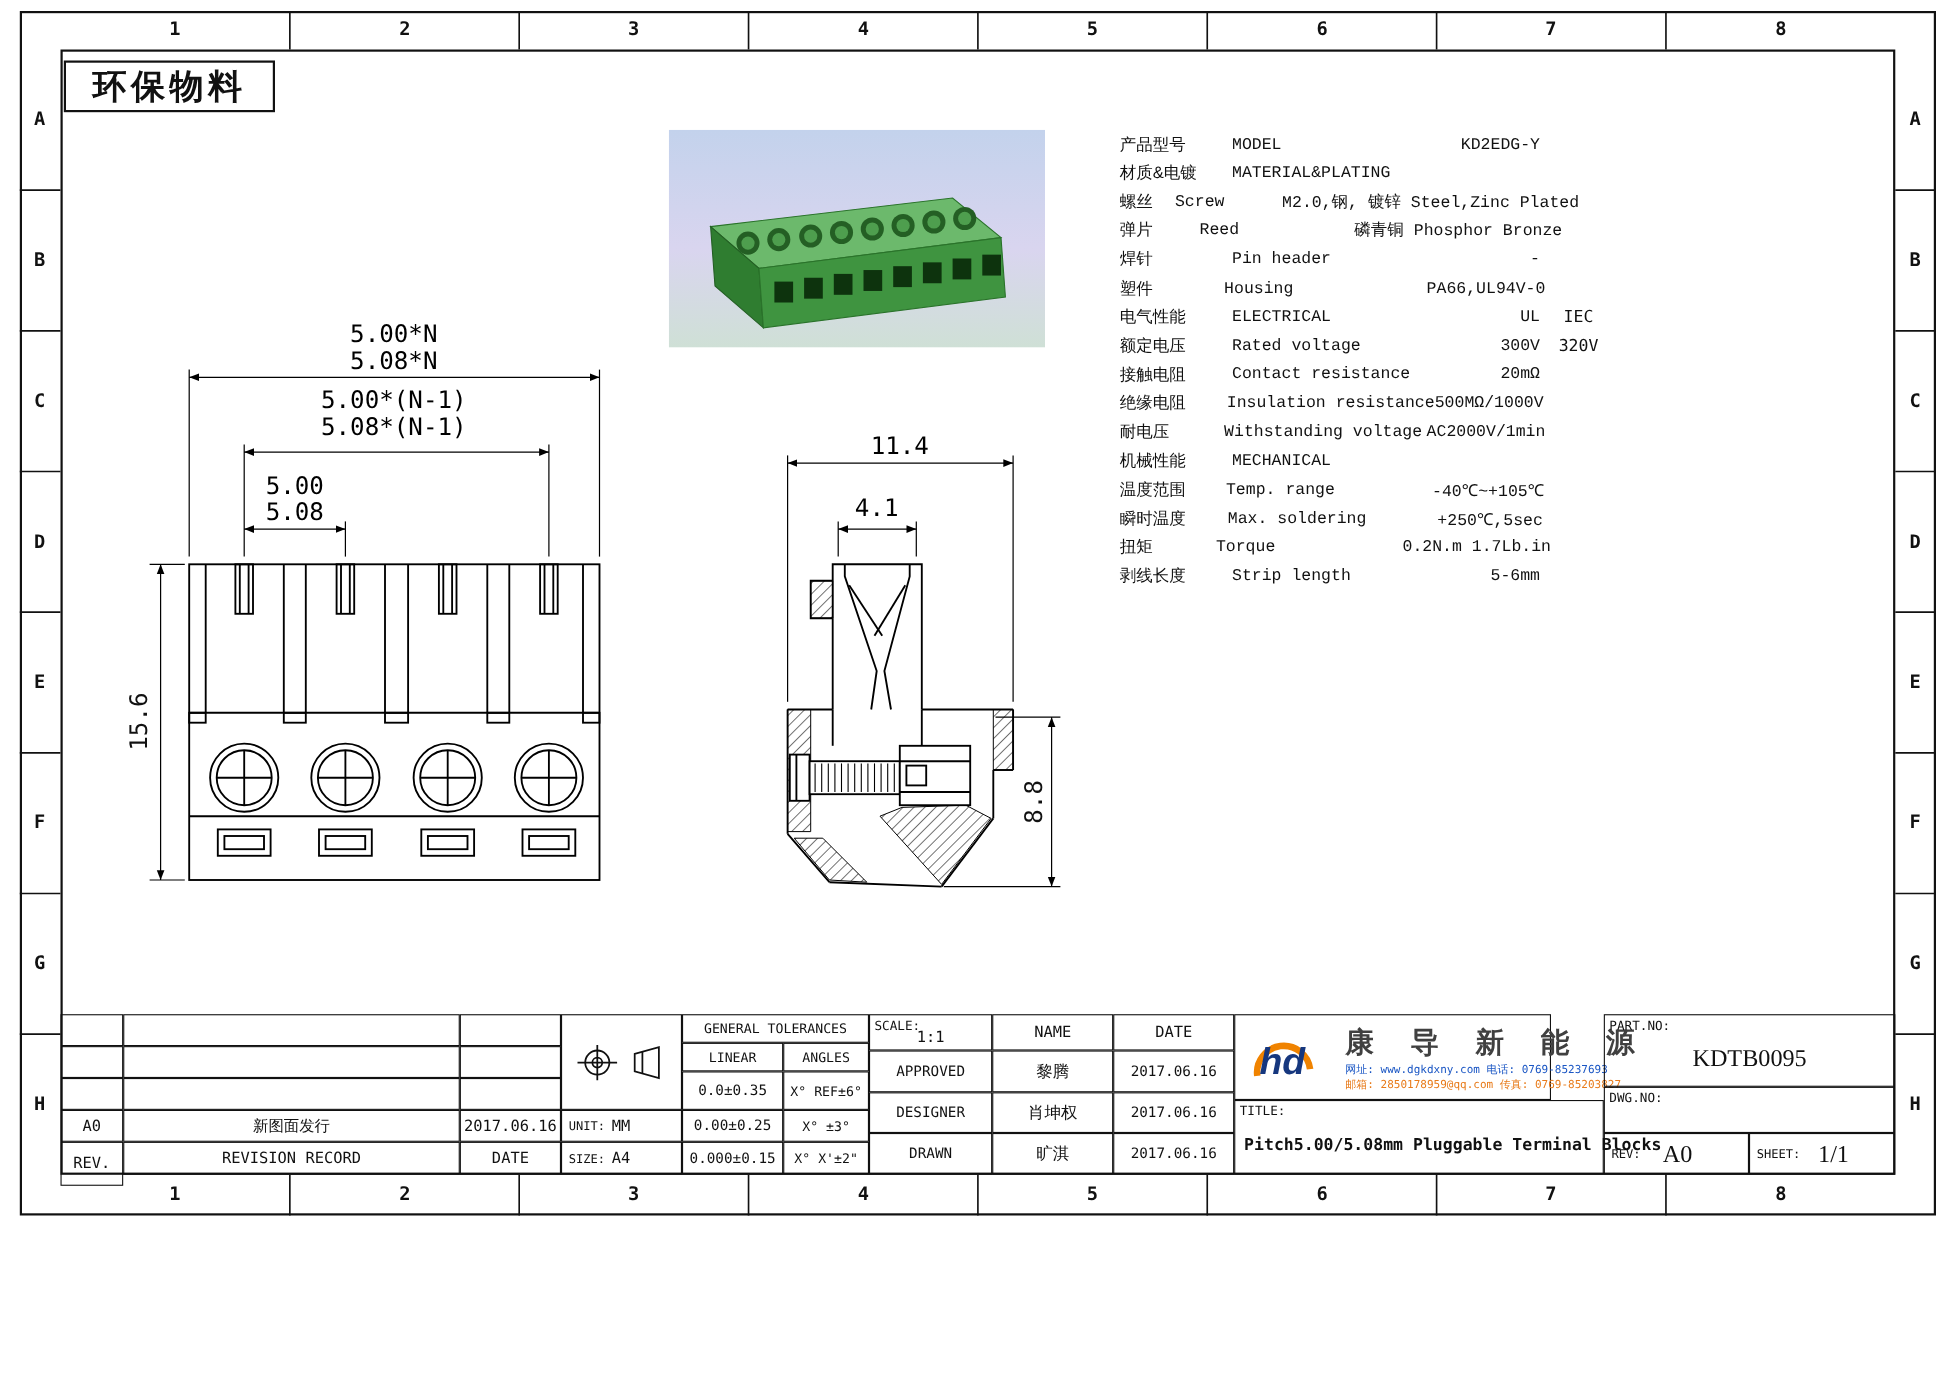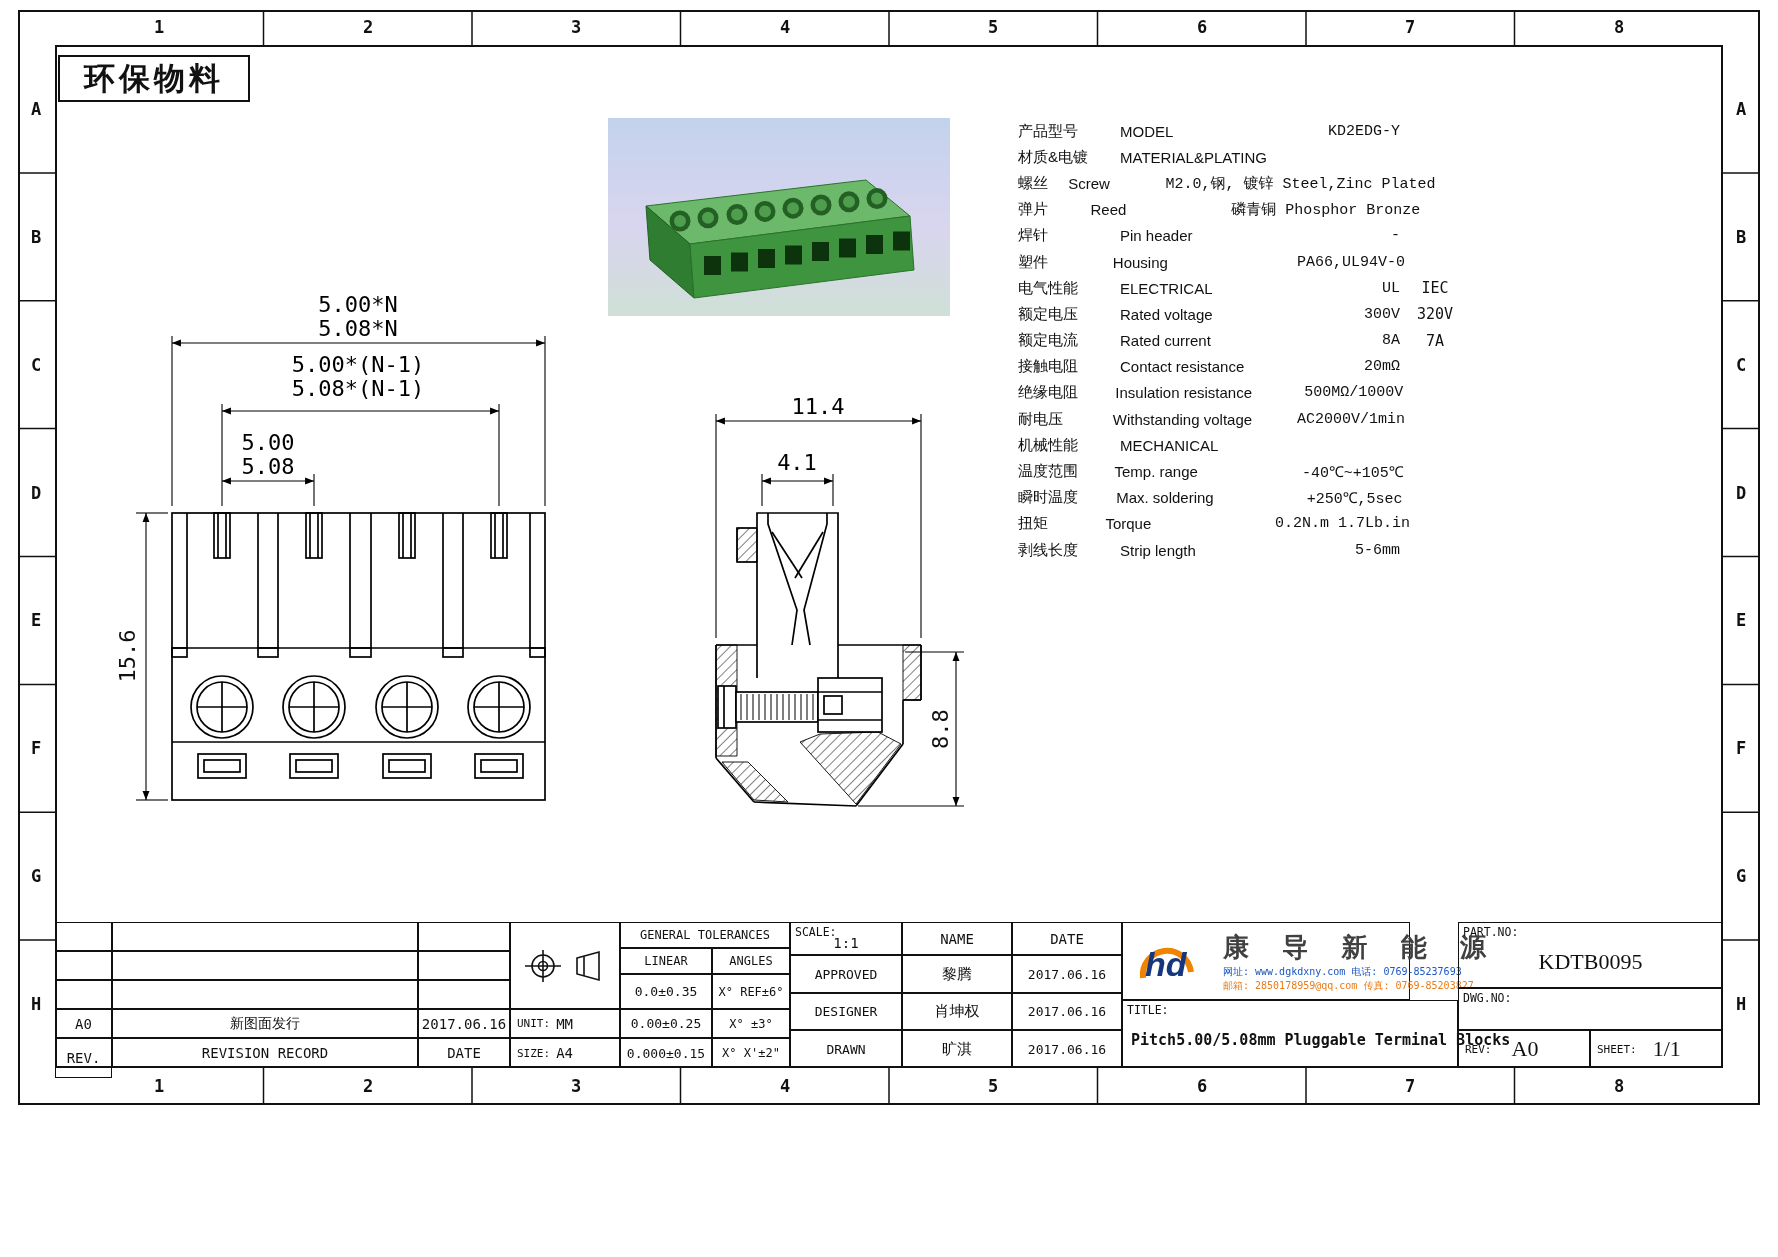--- a/index.html
+++ b/index.html
@@ -12,21 +12,21 @@
   .gridlab{position:absolute;transform:translate(-50%,-50%);
            font:bold 17px "DejaVu Sans Mono",monospace;color:#111}
   
   .ecobox{position:absolute;left:58px;top:55px;width:192px;height:47px;border:2.5px solid #111;
           display:flex;align-items:center;justify-content:center;
           font:bold 31px "Liberation Sans",sans-serif;letter-spacing:4px}
   
   .spec{position:absolute;left:1018px;top:118px;width:452px}
   .spec-row{display:flex;height:26.2px;align-items:center;font-size:15px;white-space:nowrap}
   .sc{width:102px;font-family:"Liberation Sans",sans-serif}
-  .se{width:198px;font-family:Liberation Sans, sans-serif}
+  .se{width:198px;font-family:Liberation Mono, monospace}
   .sv1{flex:1;text-align:right;font-family:Liberation Mono, monospace}
   .sv2{width:70px;text-align:center;font-family:"DejaVu Sans Mono",monospace}
   
   .dim{position:absolute;transform:translateX(-50%);font:22px "DejaVu Sans Mono",monospace;
        color:#000;white-space:nowrap;line-height:1}
   .dimv{position:absolute;transform:translate(-50%,-50%) rotate(-90deg);
         font:22px "DejaVu Sans Mono",monospace;white-space:nowrap;line-height:1}
   .note{position:absolute;left:168px;top:820px;font:30px "DejaVu Sans Mono",monospace;letter-spacing:1px}
   
   .cell{position:absolute;border:1.2px solid #111;display:flex;align-items:center;justify-content:center;
@@ -207,26 +207,20 @@
         <span class="sv1">UL</span>
         <span class="sv2">IEC</span>
       </div>
     <div class="spec-row">
         <span class="sc">额定电压</span>
         <span class="se">Rated voltage</span>
         <span class="sv1">300V</span>
         <span class="sv2">320V</span>
       </div>
     <div class="spec-row">
-        <span class="sc">额定电流</span>
-        <span class="se">Rated current</span>
-        <span class="sv1">8A</span>
-        <span class="sv2">7A</span>
-      </div>
-    <div class="spec-row">
         <span class="sc">接触电阻</span>
         <span class="se">Contact resistance</span>
         <span class="sv1">20mΩ</span>
         <span class="sv2"></span>
       </div>
     <div class="spec-row">
         <span class="sc">绝缘电阻</span>
         <span class="se">Insulation resistance</span>
         <span class="sv1">500MΩ/1000V</span>
         <span class="sv2"></span>

